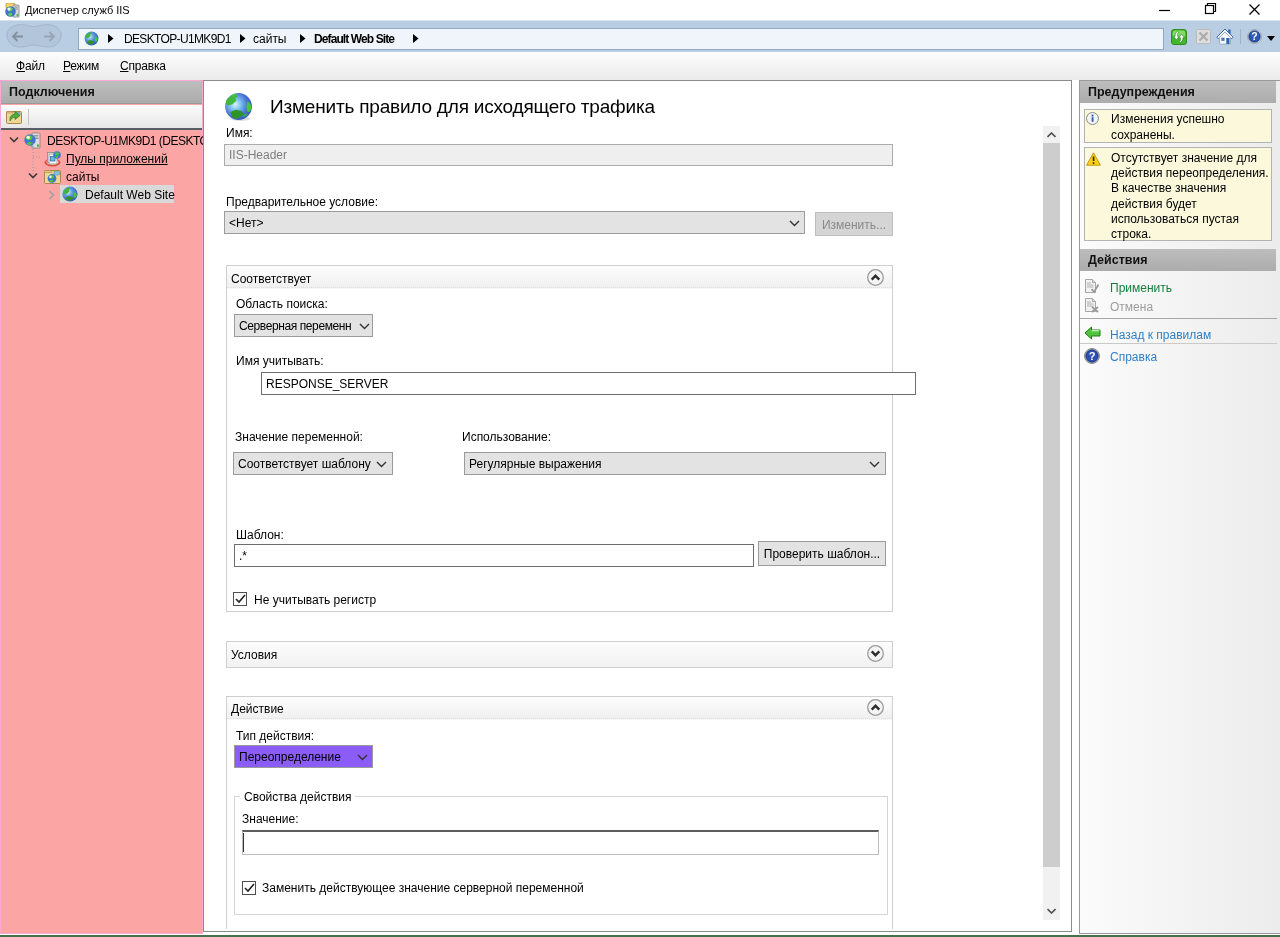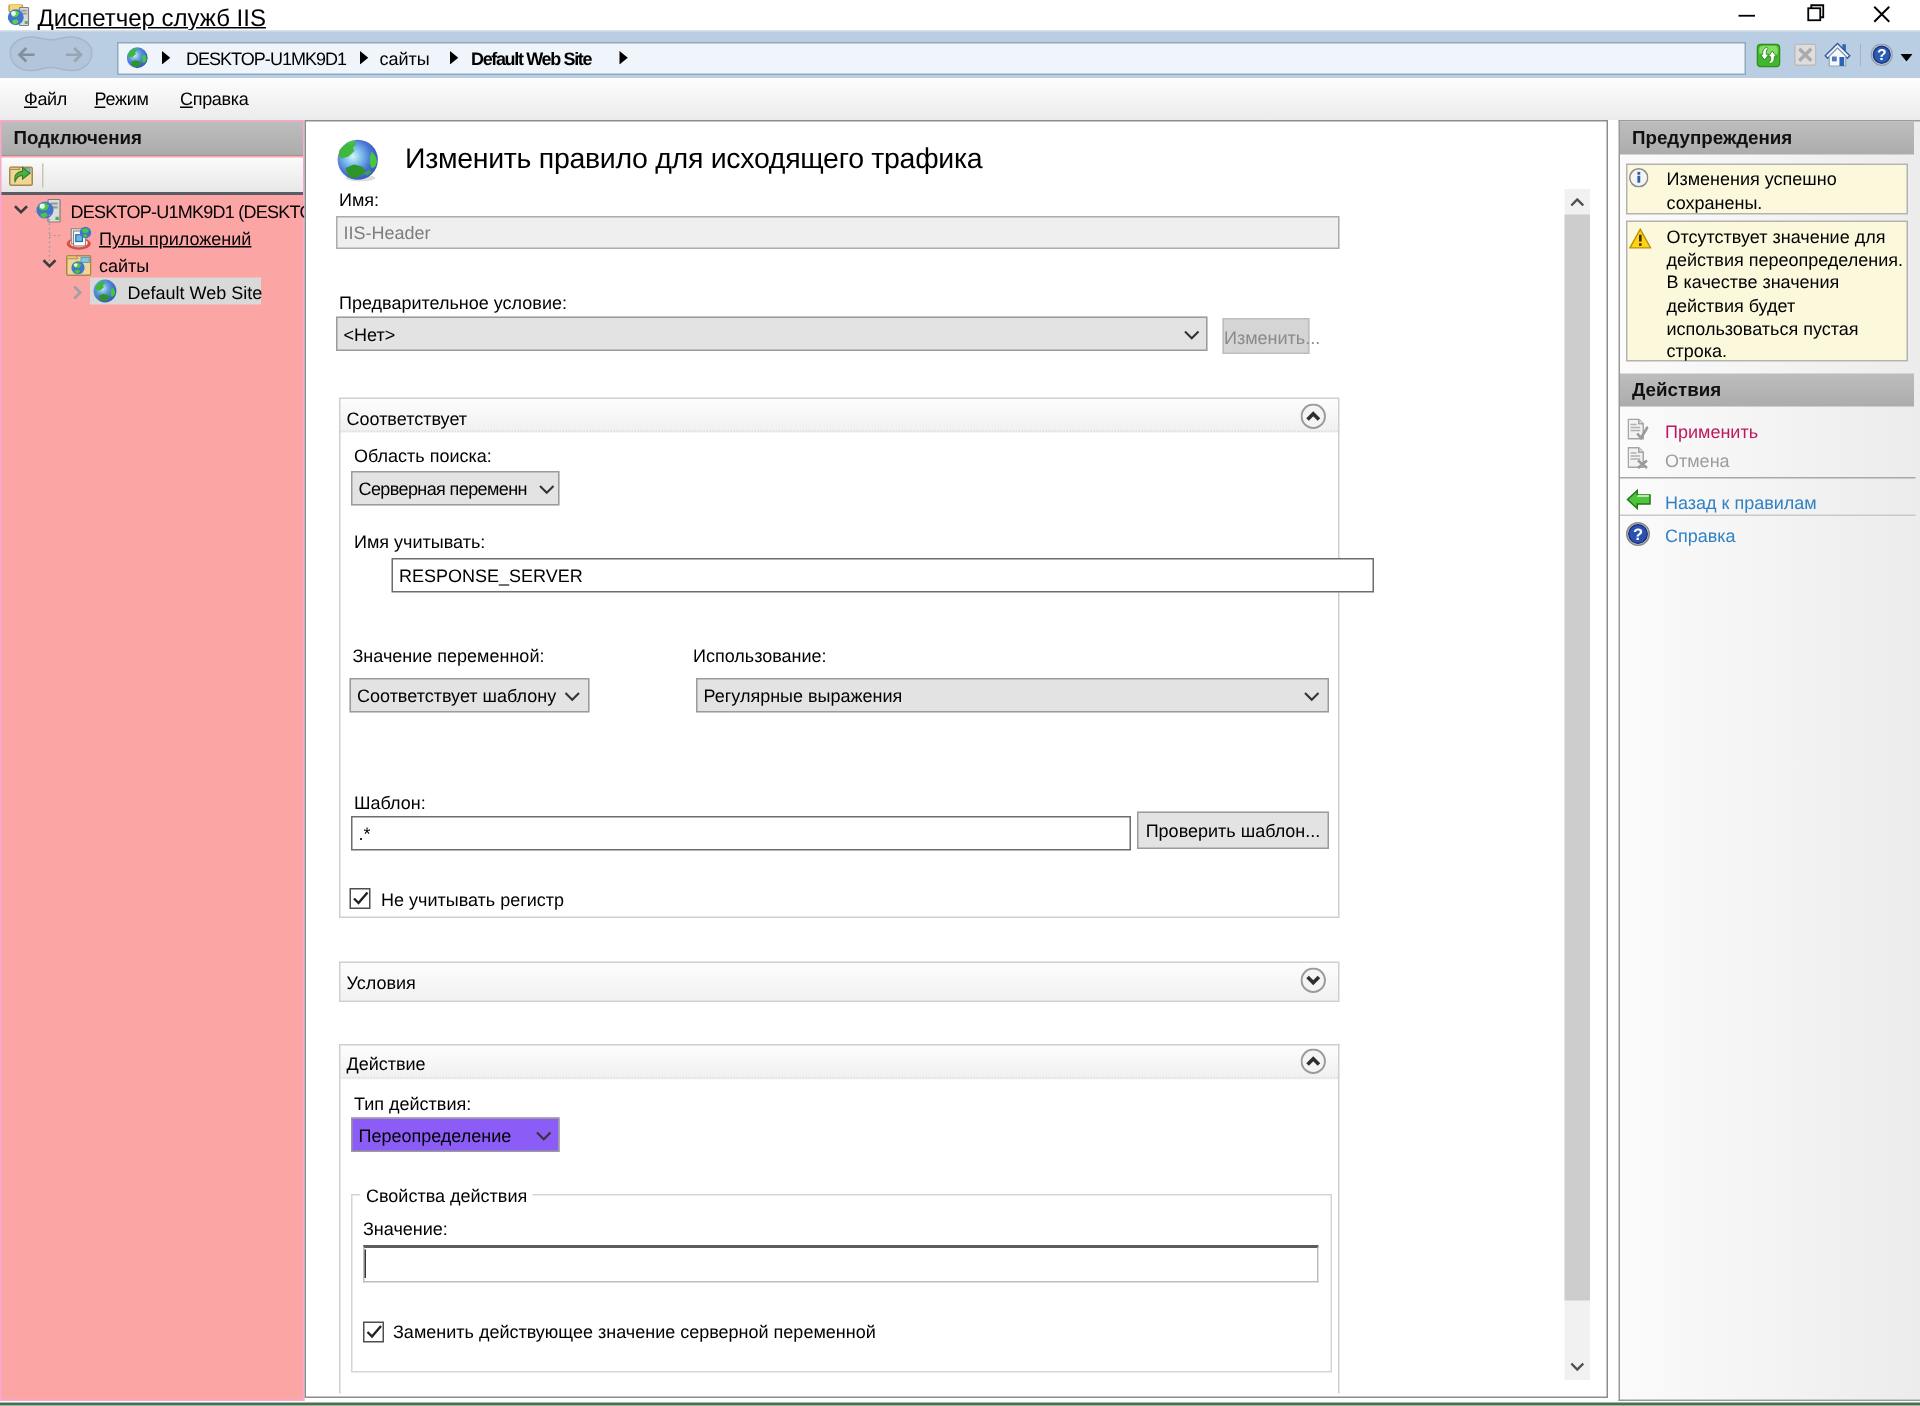--- a/index.html
+++ b/index.html
@@ -16,21 +16,21 @@
     <rect x="1" y="0" width="9" height="5" rx="1" fill="#f8d575" stroke="#b98f2f" stroke-width="0.8"></rect>
     <rect x="8" y="2" width="6" height="12" rx="0.5" fill="#d9d9d9" stroke="#808080" stroke-width="0.8"></rect>
     <rect x="9.2" y="3.5" width="3.6" height="1.2" fill="#9a9a9a"></rect>
     <rect x="9.2" y="5.5" width="3.6" height="1.2" fill="#9a9a9a"></rect>
     <rect x="11.5" y="11" width="2" height="2" fill="#58b058"></rect>
     <circle cx="5.5" cy="8.5" r="5.3" fill="#3f74d0"></circle>
     <path d="M2 5.2 L5.5 4 L8 5.5 L6.5 8 L3.5 8.5 Z" fill="#5fd04a"></path>
     <path d="M3.2 10.5 L6.2 9.8 L7.6 11.6 L5.2 13.3 L3.4 12.3 Z" fill="#5fd04a"></path>
     <circle cx="4" cy="6" r="1.6" fill="#fff" opacity="0.9"></circle>
   </svg>
-  <div class="abs" style="left:25px;top:4px;font-size:16px;text-decoration:underline;">Диспетчер служб IIS</div>
+  <div class="abs" style="left:25px;top:4px;font-size:11px;">Диспетчер служб IIS</div>
 
   <svg class="abs" style="left:1152px;top:0" width="128" height="20" viewBox="0 0 128 20">
     <line x1="7" y1="10.5" x2="18" y2="10.5" stroke="#000" stroke-width="1.2"></line>
     <rect x="53.5" y="5.5" width="8" height="8" fill="none" stroke="#000" stroke-width="1.2"></rect>
     <path d="M55.5 5.5 L55.5 3.5 L63.5 3.5 L63.5 11.5 L61.5 11.5" fill="none" stroke="#000" stroke-width="1.2"></path>
     <path d="M97.5 4.5 L107.5 14.5 M107.5 4.5 L97.5 14.5" stroke="#000" stroke-width="1.3"></path>
   </svg>
 </div>
 
 <div class="abs" style="left:0;top:20px;width:1280px;height:32px;background:#b9cde3;border-top:1px solid #d6e2ef;">
@@ -204,21 +204,21 @@
   <path d="M20 26 L24.5 23.5 L26.5 25 L23 27.8 Z" fill="#3cb832" opacity="0.7"></path>
 </svg>
 <div class="abs" style="left:270px;top:96px;font-size:19px;letter-spacing:-0.2px;">Изменить правило для исходящего трафика</div>
 <div class="abs" style="left:226px;top:126px;">Имя:</div>
 <div class="abs" style="left:224px;top:144px;width:669px;height:22px;background:#efefef;border:1px solid #ababab;color:#7d7d7d;padding:3px 0 0 4px;">IIS-Header</div>
 <div class="abs" style="left:226px;top:195px;">Предварительное условие:</div>
 <div class="abs" style="left:224px;top:211px;width:581px;height:23px;background:#e3e3e3;border:1px solid #9b9b9b;padding:4px 0 0 4px;">&lt;Нет&gt;</div>
 <svg class="abs" style="left:789px;top:220px" width="11" height="7" viewBox="0 0 11 7">
     <path d="M1 1 L5.5 5.5 L10 1" fill="none" stroke="#333" stroke-width="1.4"></path>
   </svg>
-<div class="abs" style="left:815px;top:212px;width:58px;height:24px;background:#d5d5d5;border:1px solid #bdbdbd;color:#8a8a8a;text-align:center;padding-top:5px;">Изменить...</div>
+<div class="abs" style="left:815px;top:212px;width:78px;height:24px;background:#d5d5d5;border:1px solid #bdbdbd;color:#8a8a8a;text-align:center;padding-top:5px;">Изменить...</div>
 
 <div class="abs" style="left:226px;top:265px;width:667px;height:347px;border:1px solid #cfcfcf;background:linear-gradient(#fdfdfd,#f0f0f0 22px,#fff 23px);"></div>
 <div class="abs" style="left:231px;top:272px;">Соответствует</div>
 <svg class="abs" style="left:867px;top:269px" width="17" height="17" viewBox="0 0 17 17">
   <circle cx="8.5" cy="8.5" r="7.8" fill="#f4f4f4" stroke="#9a9a9a" stroke-width="1.3"></circle>
   <path d="M4.7 10.6 L8.5 6.8 L12.3 10.6" fill="none" stroke="#2e2e2e" stroke-width="2.4"></path>
 </svg>
 <div class="abs" style="left:227px;top:287px;width:665px;height:1px;border-top:1px dotted #dedede;"></div>
 <div class="abs" style="left:236px;top:297px;">Область поиска:</div>
 <div class="abs" style="left:234px;top:314px;width:139px;height:23px;background:#e3e3e3;border:1px solid #9b9b9b;padding:4px 0 0 4px;"><span style="letter-spacing:-0.4px">Серверная переменн</span></div>
@@ -311,21 +311,21 @@
 </div>
 
 <svg class="abs" style="left:1085px;top:279px" width="14" height="15" viewBox="0 0 14 15">
   <path d="M0.5 0.5 L7.5 0.5 L10.5 3.5 L10.5 13.5 L0.5 13.5 Z" fill="#f2f2f2" stroke="#a5a5a5"></path>
   <path d="M7.5 0.5 L7.5 3.5 L10.5 3.5" fill="#e0e0e0" stroke="#a5a5a5"></path>
   <line x1="2" y1="4" x2="6" y2="4" stroke="#b0b0b0"></line>
   <line x1="2" y1="6" x2="8.5" y2="6" stroke="#b0b0b0"></line>
   <line x1="2" y1="8" x2="8.5" y2="8" stroke="#b0b0b0"></line>
   <path d="M6.5 10 L9 13 L13.5 5.5" fill="none" stroke="#9a9a9a" stroke-width="1.8"></path>
 </svg>
-<div class="abs" style="left:1110px;top:281px;color:#be185d;">Применить</div>
+<div class="abs" style="left:1110px;top:281px;color:#15803d;">Применить</div>
 <svg class="abs" style="left:1085px;top:298px" width="14" height="15" viewBox="0 0 14 15">
   <path d="M0.5 0.5 L7.5 0.5 L10.5 3.5 L10.5 13.5 L0.5 13.5 Z" fill="#f2f2f2" stroke="#a5a5a5"></path>
   <path d="M7.5 0.5 L7.5 3.5 L10.5 3.5" fill="#e0e0e0" stroke="#a5a5a5"></path>
   <line x1="2" y1="4" x2="6" y2="4" stroke="#b0b0b0"></line>
   <line x1="2" y1="6" x2="8.5" y2="6" stroke="#b0b0b0"></line>
   <line x1="2" y1="8" x2="8.5" y2="8" stroke="#b0b0b0"></line>
   <path d="M7 9 L13 14 M13 9 L7 14" fill="none" stroke="#9a9a9a" stroke-width="1.8"></path>
 </svg>
 <div class="abs" style="left:1110px;top:300px;color:#9d9d9d;">Отмена</div>
 <div class="abs" style="left:1080px;top:318px;width:197px;height:1px;background:#a8a8a8;"></div>

